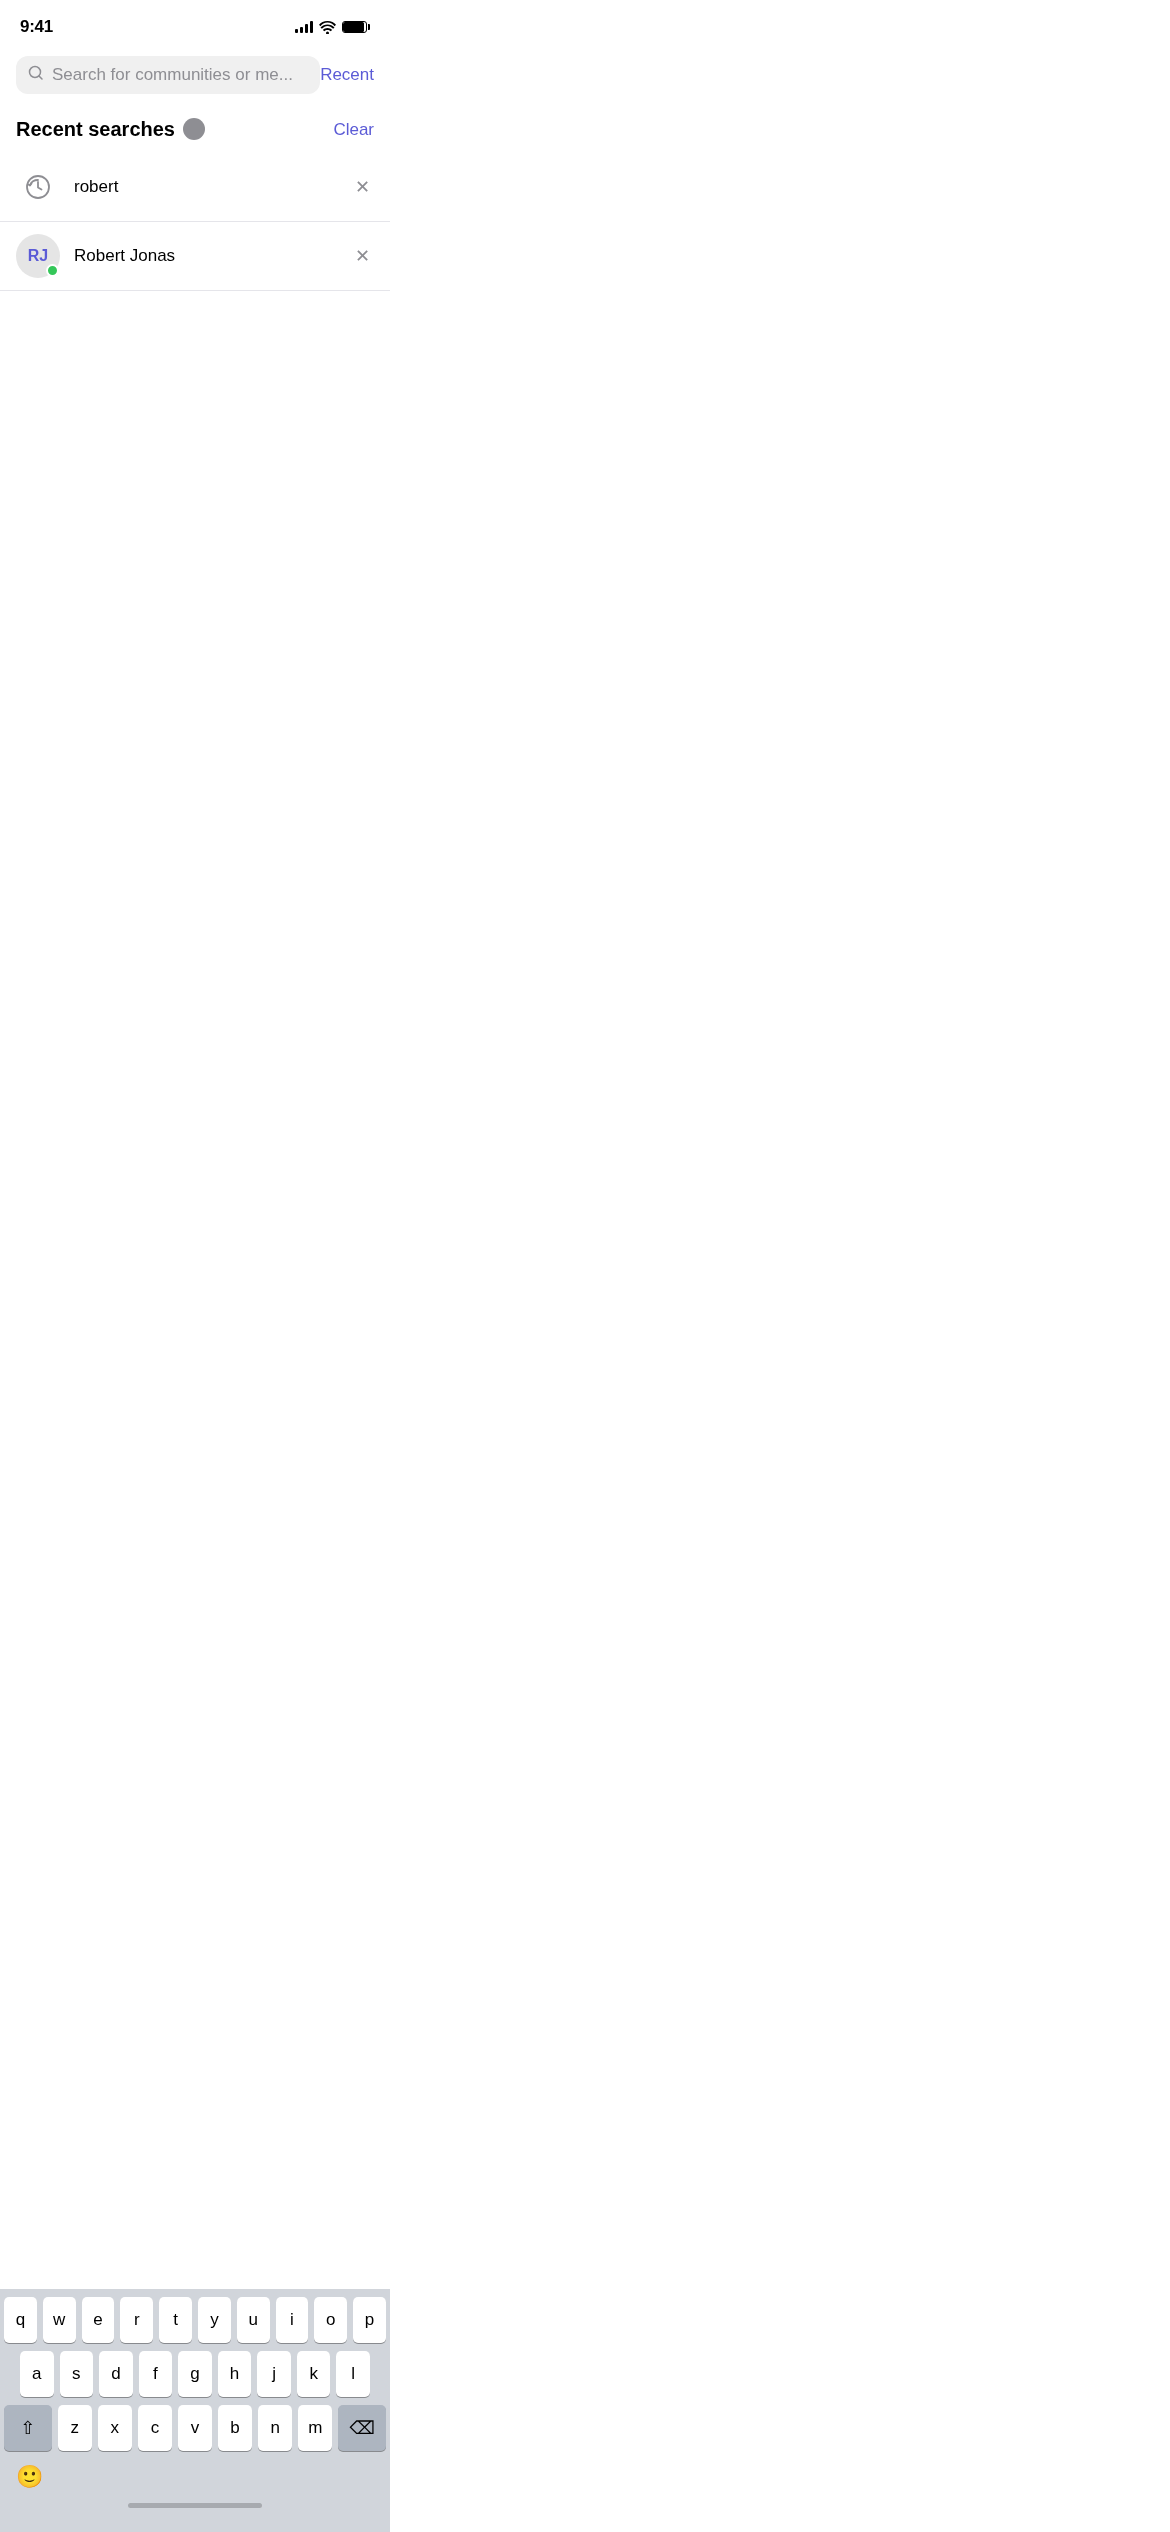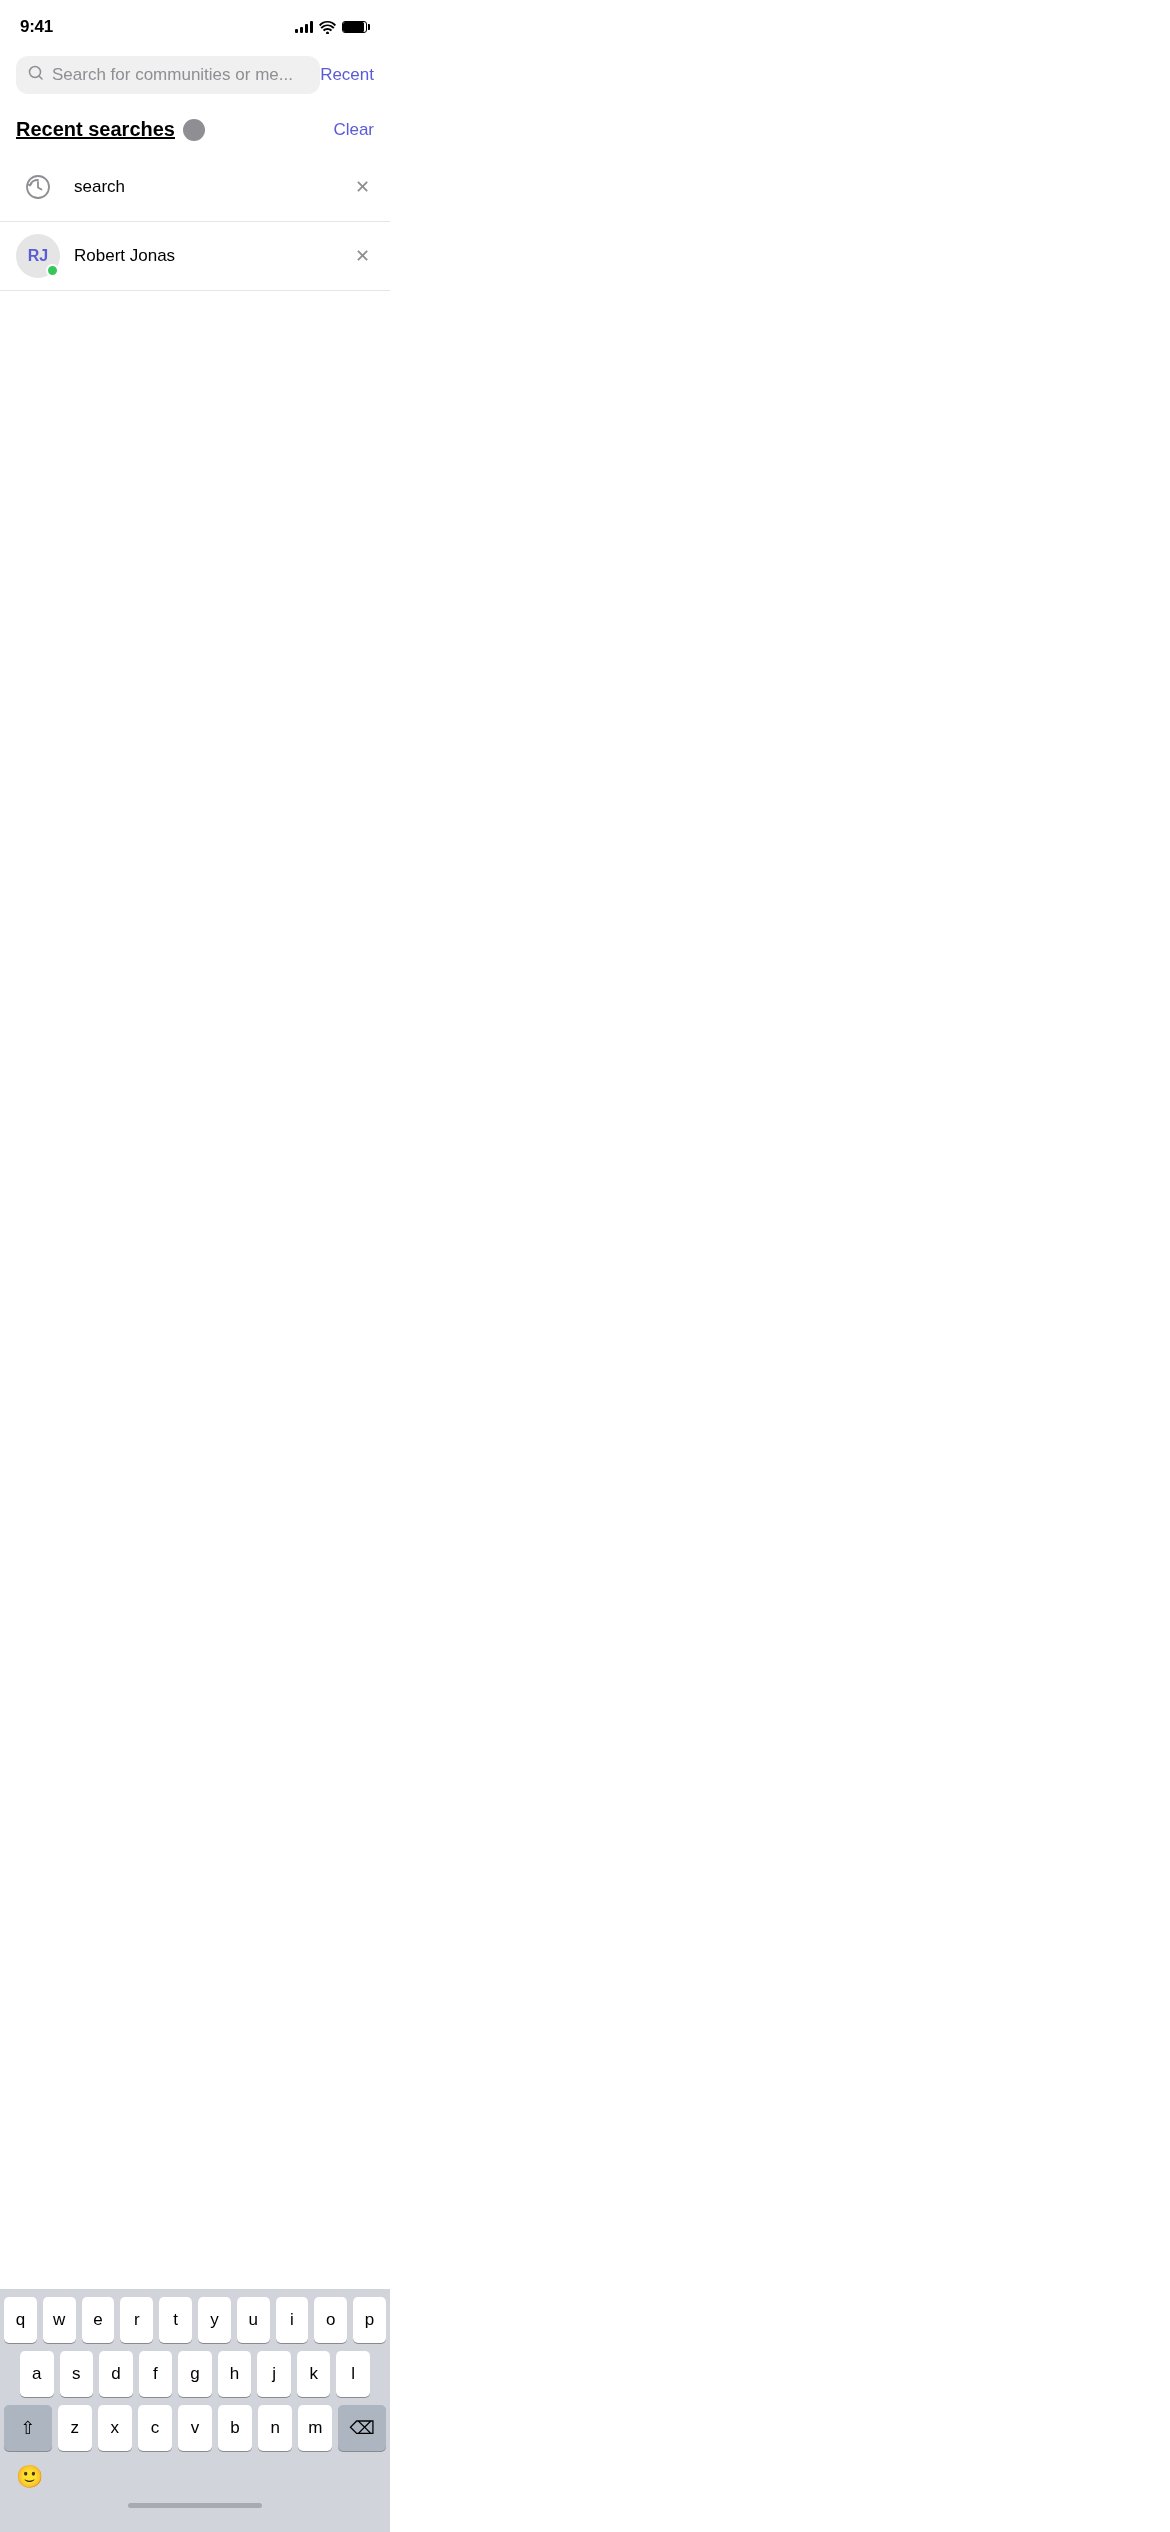--- a/index.html
+++ b/index.html
@@ -127,23 +127,22 @@
     
     .recent-searches-header {
       display: flex;
       justify-content: space-between;
       align-items: center;
       padding: 16px 16px 12px 16px;
     }
 
     .recent-searches-title-row {
       display: flex;
-      align-items: flex-end;
+      align-items: flex-start;
       gap: 8px;
-      text-decoration: underline;
     }
 
     .recent-searches-title {
       font-size: 20px;
       font-weight: 700;
       color: #000;
     }
 
     .gray-dot {
       width: 22px;
@@ -384,21 +383,21 @@
 
 <div class="search-item">
   <div class="history-icon-wrapper">
     <svg width="26" height="26" viewBox="0 0 26 26" fill="none">
       <circle cx="13" cy="13" r="11" stroke="#8e8e93" stroke-width="1.8"></circle>
       <path d="M13 8v5.5l3.5 2" stroke="#8e8e93" stroke-width="1.8" stroke-linecap="round" stroke-linejoin="round"></path>
       <path d="M5 11 Q7 6 13 6" stroke="#8e8e93" stroke-width="1.8" stroke-linecap="round" fill="none"></path>
       <polyline points="3.5,10.5 5,11.5 6.5,9.5" stroke="#8e8e93" stroke-width="1.8" stroke-linecap="round" stroke-linejoin="round" fill="none"></polyline>
     </svg>
   </div>
-  <span class="item-text">search</span>
+  <span class="item-text">robert</span>
   <span class="item-close">✕</span>
 </div>
 
 <div class="search-item">
   <div class="avatar-wrapper">
     <div class="avatar">RJ</div>
     <div class="online-dot"></div>
   </div>
   <span class="item-text">Robert Jonas</span>
   <span class="item-close">✕</span>

